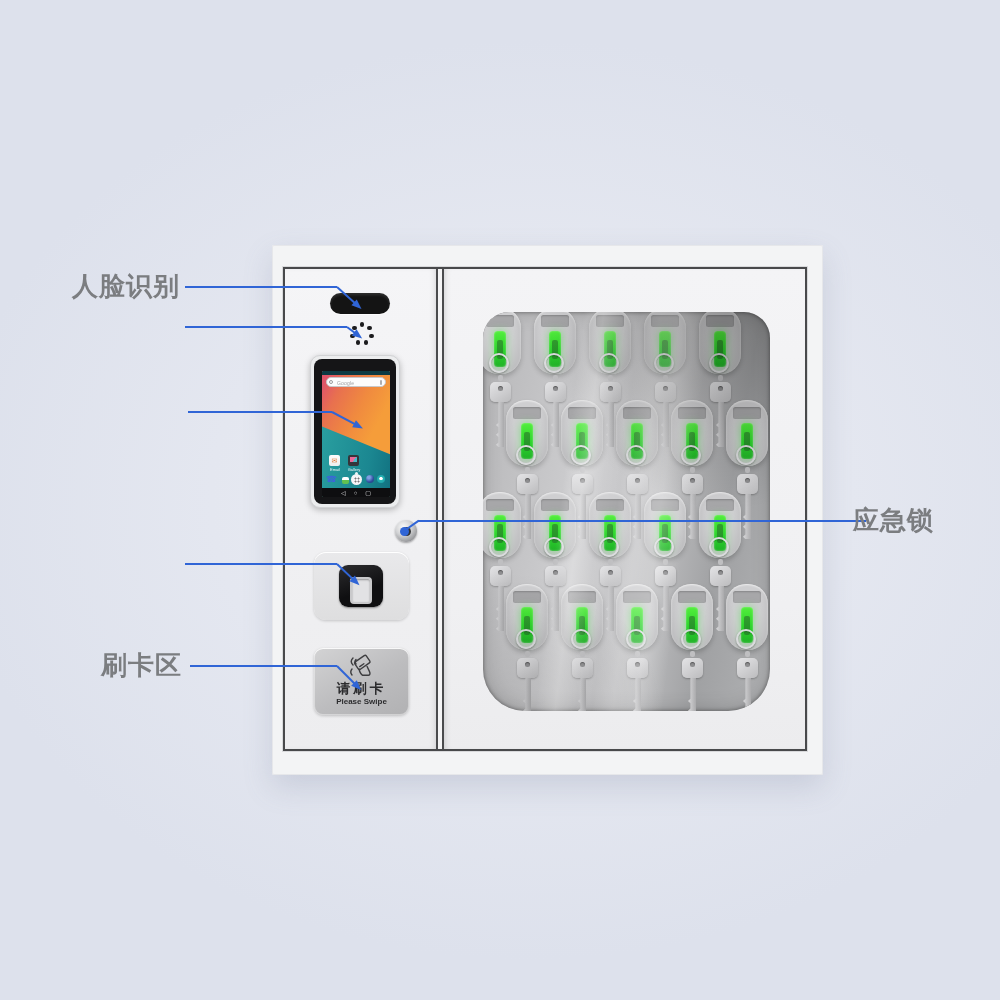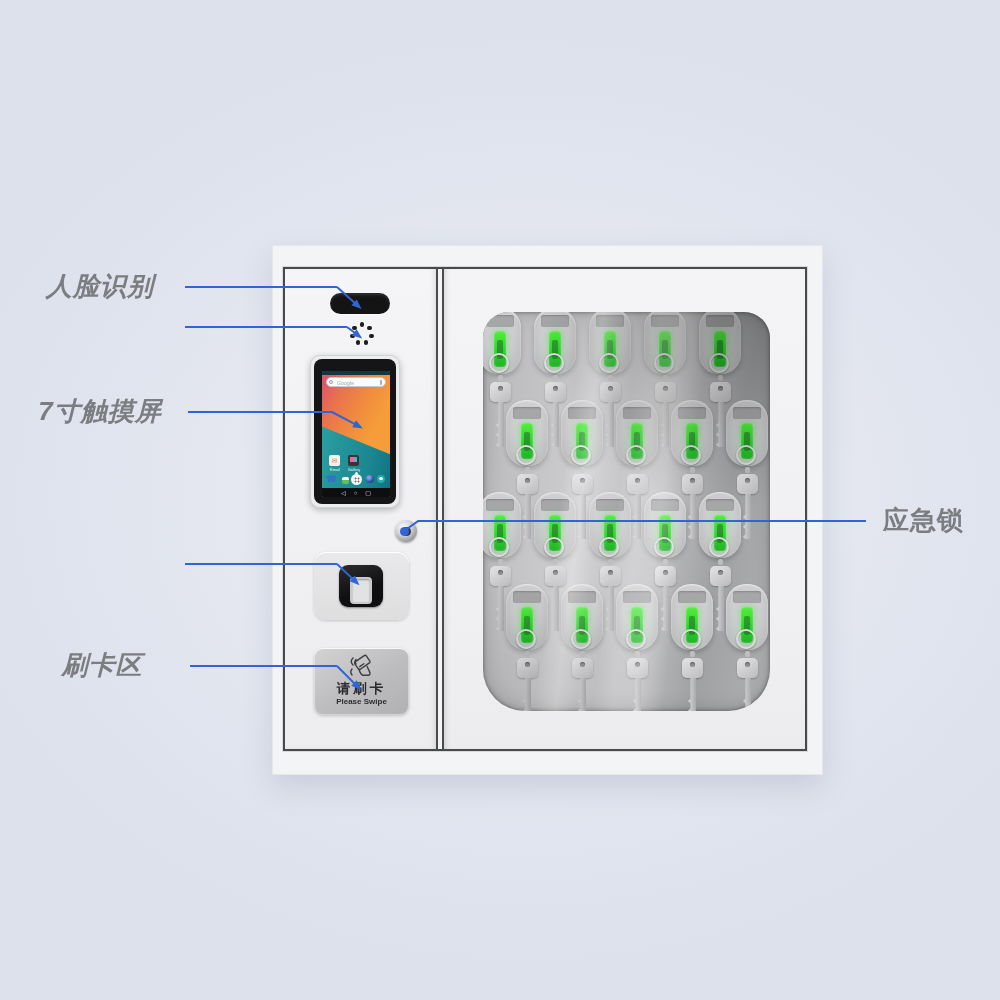--- a/index.html
+++ b/index.html
@@ -109,21 +109,21 @@
   .khole{left:30.5px;top:79px;width:5px;height:5px;border-radius:50%;background:#8e8e90;
     box-shadow:inset 0 1px 1px rgba(0,0,0,.4);}
   .kblade{left:29px;top:95px;width:8px;height:45px;
     background:linear-gradient(90deg,#d9d9db,#aaaaac);
     clip-path:polygon(30% 0,100% 0,100% 100%,30% 100%,0 95%,30% 90%,30% 78%,0 73%,30% 68%,30% 56%,0 51%,30% 46%);}
 
   
   :root{--blue:#3065d6;}
   .co{z-index:60;}
   .co-label{font-size:26px;font-weight:600;color:#7b7d80;letter-spacing:1px;line-height:28px;white-space:nowrap;}
-  .la{width:160px;text-align:center;font-style:italic;}
+  .la{width:160px;text-align:right;}
   .co-h,.co-d{height:2px;background:var(--blue);}
   .co-d{transform-origin:left center;}
   .arrow:after{content:'';position:absolute;right:-9px;top:50%;margin-top:-4.5px;
     border-left:10px solid var(--blue);border-top:4.5px solid transparent;border-bottom:4.5px solid transparent;}
   .co-dot{width:9px;height:9px;border-radius:50%;background:var(--blue);}
 </style>
 </head>
 <body>
 
 <div class="stage">
@@ -433,29 +433,28 @@
     </div>
   </div>
 
   <div class="co co-label la" style="left:20px;top:272px;">人脸识别</div>
   <div class="co co-h" style="left:185px;top:286px;width:152px;"></div>
   <div class="co co-d arrow" style="left:337px;top:286px;width:24px;transform:rotate(42deg);"></div>
 
   <div class="co co-h" style="left:185px;top:326px;width:162px;"></div>
   <div class="co co-d arrow" style="left:347px;top:326px;width:10px;transform:rotate(37deg);"></div>
 
-  <div class="co co-label la" style="left:20px;top:397px;">7寸触摸屏</div>
   <div class="co co-h" style="left:188px;top:411px;width:144px;"></div>
   <div class="co co-d arrow" style="left:332px;top:411px;width:26px;transform:rotate(28deg);"></div>
 
   <div class="co co-h" style="left:185px;top:563px;width:152px;"></div>
   <div class="co co-d arrow" style="left:337px;top:563px;width:22px;transform:rotate(43.5deg);"></div>
 
   <div class="co co-label la" style="left:22px;top:651px;">刷卡区</div>
   <div class="co co-h" style="left:190px;top:665px;width:147px;"></div>
   <div class="co co-d arrow" style="left:337px;top:665px;width:25px;transform:rotate(45deg);"></div>
 
   <div class="co co-dot" style="left:400px;top:527px;"></div>
   <div class="co co-d" style="left:404px;top:530px;width:18px;transform:rotate(-35deg);"></div>
   <div class="co co-h" style="left:418px;top:520px;width:448px;"></div>
-  <div class="co co-label" style="left:883px;top:506px;">应急锁</div>
+  <div class="co co-label" style="left:853px;top:506px;">应急锁</div>
 
 </div>
 
 </body></html>

